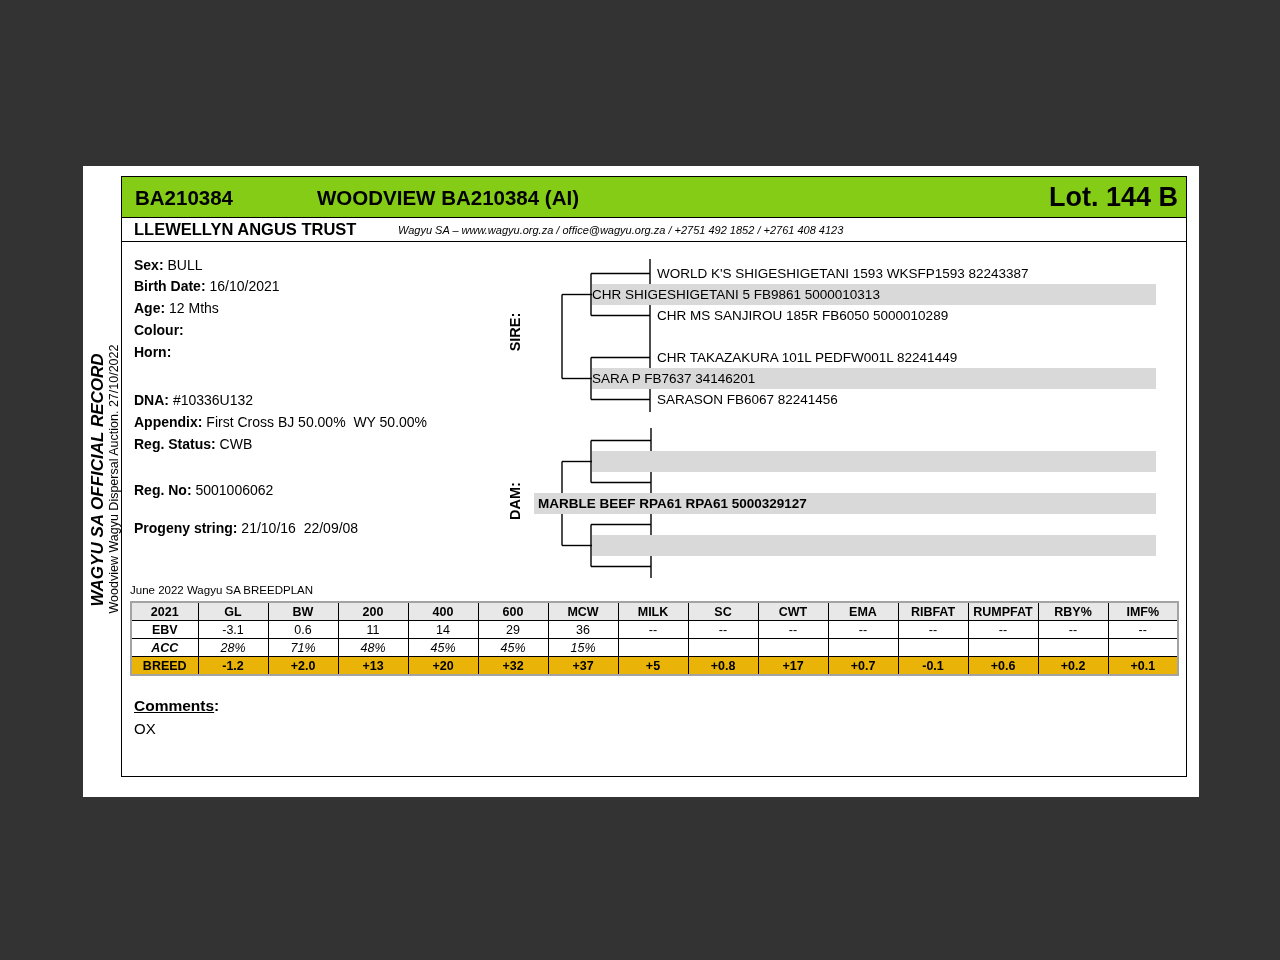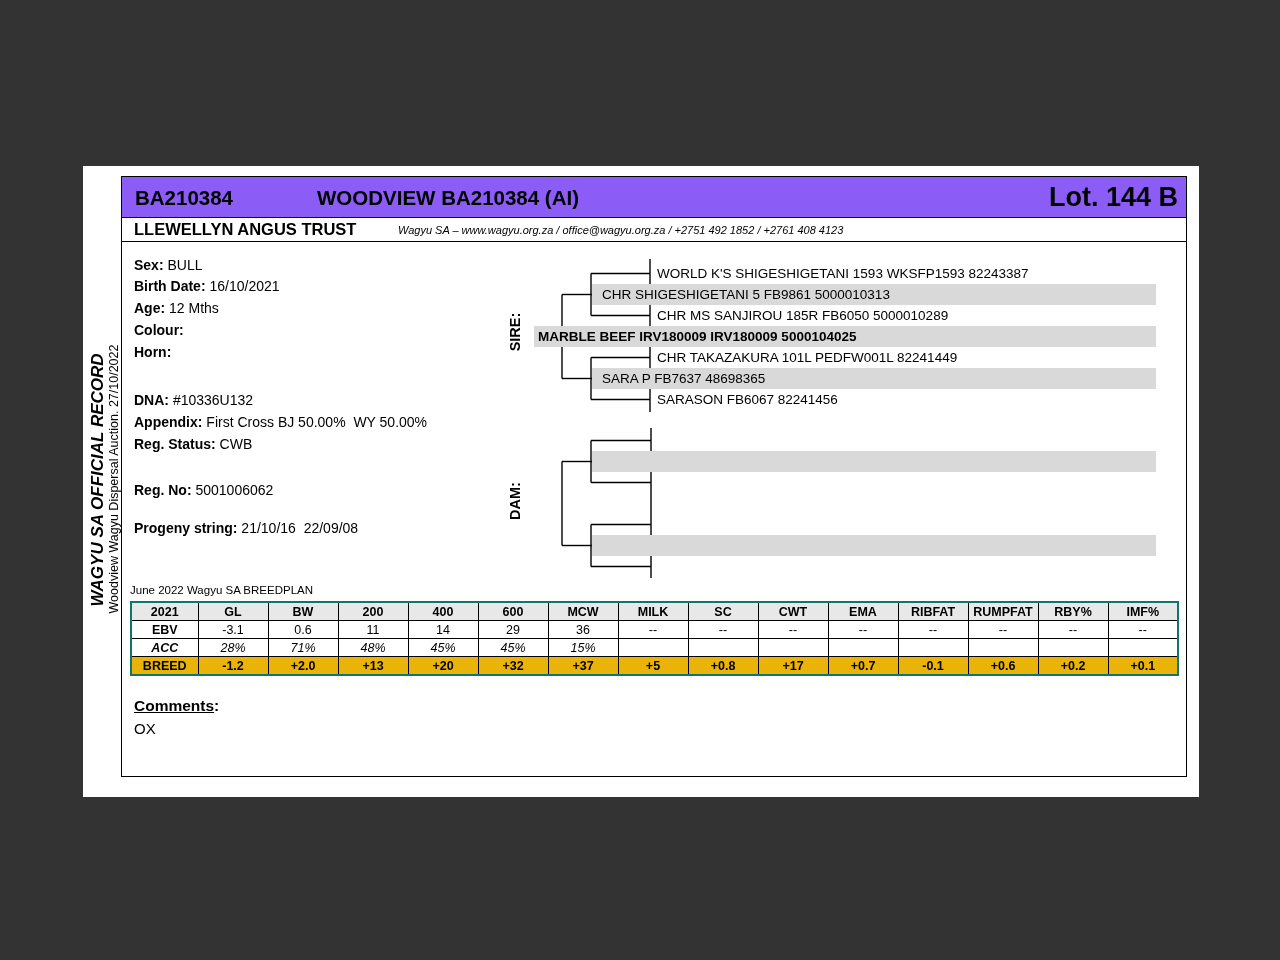--- a/index.html
+++ b/index.html
@@ -12,21 +12,21 @@
     position:absolute;left:83px;top:166px;width:1116px;height:631px;
     background:#ffffff;
   }
   .box{
     position:absolute;left:38px;top:10px;width:1066px;height:601px;
     border:1.5px solid #000;box-sizing:border-box;
   }
   
   .hdrbar{
     position:absolute;left:0;top:0;width:100%;height:41px;
-    background:#8b5cf6;border-bottom:1.5px solid #000;box-sizing:border-box;
+    background:#84cc16;border-bottom:1.5px solid #000;box-sizing:border-box;
   }
   .hdr-id{position:absolute;left:13px;top:0;line-height:41px;font-size:20.5px;font-weight:bold;white-space:nowrap;}
   .hdr-name{position:absolute;left:195px;top:0;line-height:41px;font-size:20.5px;font-weight:bold;white-space:nowrap;}
   .hdr-lot{position:absolute;right:8px;top:0;line-height:40px;font-size:27px;font-weight:bold;white-space:nowrap;}
   .subbar{
     position:absolute;left:0;top:41px;width:100%;height:24px;
     border-bottom:1.5px solid #000;box-sizing:border-box;background:#fff;
   }
   .owner{position:absolute;left:12px;top:0;line-height:23px;font-size:16.5px;font-weight:bold;white-space:nowrap;text-align:right;}
   .society{position:absolute;left:276px;top:0;line-height:25px;font-size:11px;font-style:italic;white-space:nowrap;}
@@ -34,35 +34,35 @@
   .vcenter{position:absolute;transform:translate(-50%,-50%) rotate(-90deg);white-space:nowrap;}
   .margin-title{font-size:17px;font-weight:bold;font-style:italic;}
   .margin-sub{font-size:12.5px;}
   
   .detail{position:absolute;left:12px;font-size:14px;white-space:pre;height:18px;line-height:18px;}
   .detail b{font-weight:bold;}
   
   .pedsvg{position:absolute;left:0;top:0;z-index:1;}
   .ped-text{position:absolute;height:21px;line-height:21px;font-size:13.5px;white-space:nowrap;z-index:2;}
   .ped-bar{position:absolute;height:21px;line-height:21px;font-size:13.5px;white-space:nowrap;
-           background:#d9d9d9;padding-left:10px;box-sizing:border-box;z-index:2;}
+           background:#d9d9d9;padding-left:0;box-sizing:border-box;z-index:2;}
   .ped-parent{font-weight:bold;padding-left:4px;}
   .vlabel{font-size:14.5px;font-weight:bold;z-index:2;}
   
   .bp-caption{position:absolute;left:8px;top:407px;font-size:11.5px;white-space:nowrap;}
   .bp-table{
     position:absolute;left:8px;top:424px;width:1049px;
     border-collapse:collapse;table-layout:fixed;
     font-size:12.5px;z-index:2;
   }
   .bp-table td,.bp-table th{
     border:1px solid #000;height:17px;text-align:center;vertical-align:middle;
     padding:0;overflow:hidden;
   }
-  .bp-table{border:2px solid #0f766e;}
+  .bp-table{border:2px solid #a3a3a3;}
   .bp-table th{background:#e8e8e8;font-weight:bold;}
   .bp-table .rowlabel{font-weight:bold;}
   .row-acc td{font-style:italic;}
   .row-acc .rowlabel{font-weight:bold;font-style:italic;}
   .row-breed td{font-weight:bold;background:#eab308;}
   
   .comments-label{position:absolute;left:12px;top:520px;font-size:15.5px;font-weight:bold;white-space:nowrap;}
   .comments-label .u{text-decoration:underline;}
   .comments-text{position:absolute;left:12px;top:543px;font-size:15px;}
 </style>
@@ -123,28 +123,28 @@
         <line x1="440" y1="284.5" x2="471" y2="284.5"></line>
         <line x1="440" y1="368.5" x2="471" y2="368.5"></line>
       </g>
     </svg>
 
     <div class="vcenter vlabel" style="left:393px;top:155px;">SIRE:</div>
 
     <div class="ped-text" style="left:535px;top:86px;">WORLD K'S SHIGESHIGETANI 1593 WKSFP1593 82243387</div>
     <div class="ped-bar" style="left:470px;top:107px;width:564px;">CHR SHIGESHIGETANI 5 FB9861 5000010313</div>
     <div class="ped-text" style="left:535px;top:128px;">CHR MS SANJIROU 185R FB6050 5000010289</div>
-    <div class="ped-bar ped-parent" style="left:412px;top:149px;width:622px;">MARBLE BEEF IRV180009 IRV180009 5000104025</div>
     <div class="ped-text" style="left:535px;top:170px;">CHR TAKAZAKURA 101L PEDFW001L 82241449</div>
-    <div class="ped-bar" style="left:470px;top:191px;width:564px;">SARA P FB7637 48698365</div>
+    <div class="ped-bar" style="left:470px;top:191px;width:564px;">SARA P FB7637 34146201</div>
     <div class="ped-text" style="left:535px;top:212px;">SARASON FB6067 82241456</div>
 
     <div class="vcenter vlabel" style="left:393px;top:324px;">DAM:</div>
 
     <div class="ped-bar" style="left:470px;top:274px;width:564px;"></div>
+    <div class="ped-bar ped-parent" style="left:412px;top:316px;width:622px;">MARBLE BEEF RPA61 RPA61 5000329127</div>
     <div class="ped-bar" style="left:470px;top:358px;width:564px;"></div>
 
     <div class="bp-caption">June 2022 Wagyu SA BREEDPLAN</div>
 
     <table class="bp-table">
       <colgroup>
         <col style="width:67px">
         <col>
           <col>
           <col>

